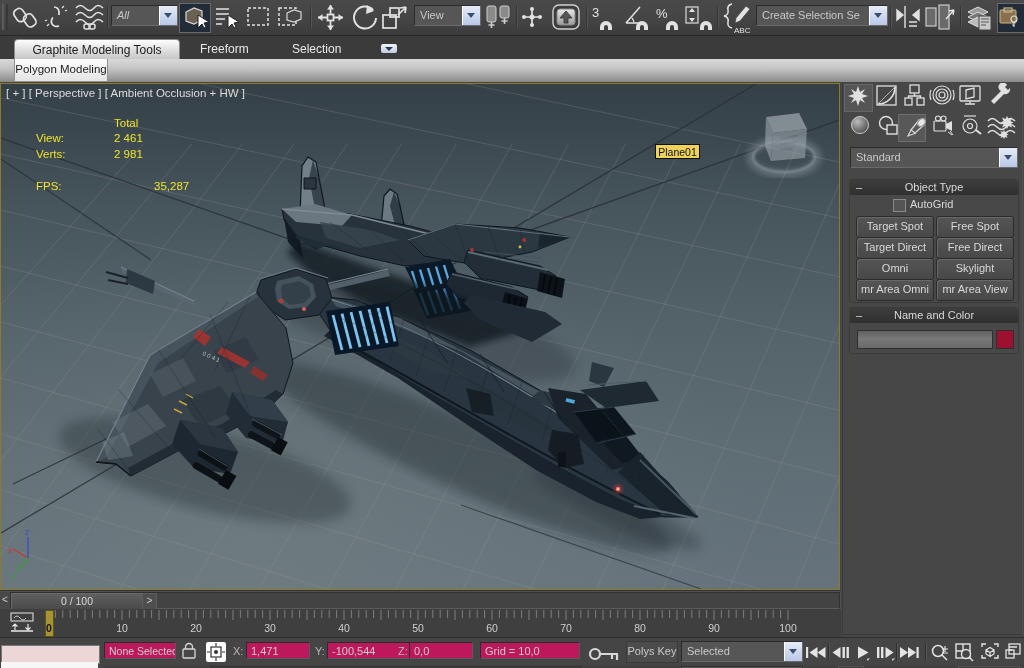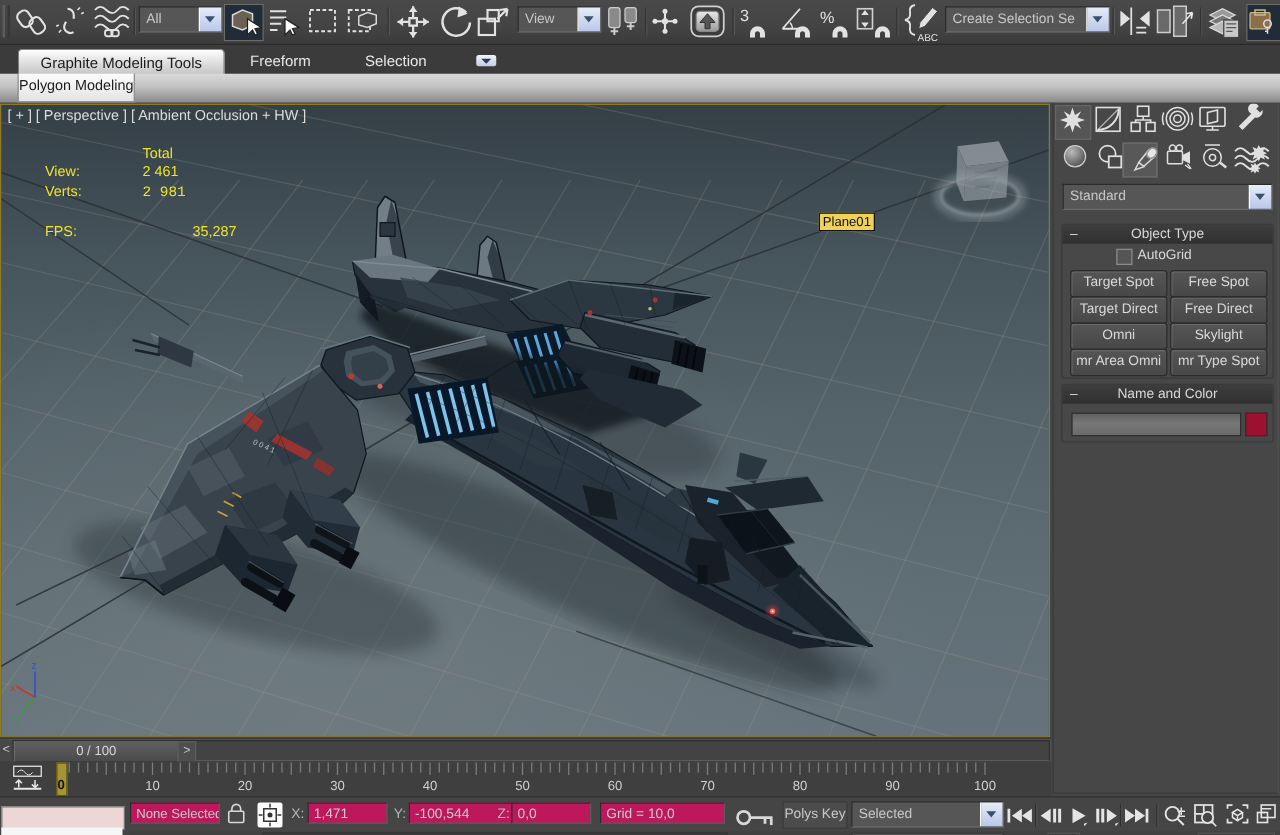--- a/index.html
+++ b/index.html
@@ -13,21 +13,21 @@
 #ribbontabs{position:absolute;left:0;top:35px;width:1024px;height:24px;background:#3b3b3b;border-top:1px solid #2a2a2a;}
 #gmt-tab{position:absolute;left:14px;top:3px;width:164px;height:21px;background:linear-gradient(180deg,#fdfdfd,#d8d8d8 60%,#c2c2c2);border-radius:4px 4px 0 0;border:1px solid #8a8a8a;border-bottom:none;color:#1a1a1a;font-size:12px;text-align:center;line-height:21px;}
 .rtab{position:absolute;top:3px;color:#e8e8e8;font-size:12px;line-height:21px;}
 #rib-min{position:absolute;left:381px;top:44px;width:16px;height:9px;background:linear-gradient(180deg,#f0f4fa,#c3cde2);border-radius:2px;}
 #rib-min:after{content:"";position:absolute;left:4px;top:3px;border-left:4px solid transparent;border-right:4px solid transparent;border-top:4px solid #2a3a55;}
 #ribbonbody{position:absolute;left:0;top:59px;width:1024px;height:23px;background:linear-gradient(180deg,#d9d9d9 0%,#c2c2c2 45%,#9e9e9e 80%,#8a8a8a 100%);}
 #polytab{position:absolute;left:14px;top:0px;width:92px;height:22px;background:linear-gradient(180deg,#fcfcfc,#e4e4e4);border:1px solid #909090;border-top:none;color:#1c1c1c;font-size:11.5px;text-align:center;line-height:21px;}
 #viewport{position:absolute;left:0px;top:83px;width:840px;height:507px;background:#4e5a62;border:1px solid #8e7b26;box-sizing:border-box;}
 #vptitle{position:absolute;left:5px;top:3px;color:#dcdcdc;font-size:11.5px;}
 .stats{position:absolute;color:#eee32a;font-size:11.5px;}
-#tooltip{position:absolute;left:654px;top:60px;width:43px;height:13px;background:#efd25c;border:1px solid #111;color:#111;font-size:10.5px;text-align:center;line-height:14px;margin-top:26px;}
+#tooltip{position:absolute;left:654px;top:60px;width:43px;height:13px;background:#efd25c;border:1px solid #111;color:#111;font-size:10.5px;text-align:center;line-height:14px;}
 #cmdpanel{position:absolute;left:841px;top:83px;width:183px;height:585px;background:#474747;}
 .ptab{position:absolute;top:1px;width:28px;height:27px;border-right:1px solid #333;}
 .ptab.on{background:#555;border:1px solid #666;}
 .crollout{position:absolute;left:8px;width:168px;border:1px solid #3a3a3a;background:#484848;border-radius:3px;}
 .rhead{height:15px;background:linear-gradient(180deg,#3d3d3d,#303030);border-radius:3px 3px 0 0;color:#d8d8d8;font-size:11px;text-align:center;line-height:15px;position:relative;}
 .rhead .minus{position:absolute;left:6px;top:0;font-size:11px;color:#d8d8d8;}
 .mxbtn{position:absolute;height:20px;background:linear-gradient(180deg,#555,#484848);border:1px solid #2c2c2c;border-radius:3px;box-shadow:inset 1px 1px 0 #686868;color:#d9d9d9;font-size:11px;text-align:center;line-height:19px;}
 #timeslider{position:absolute;left:0;top:590px;width:841px;height:19px;background:#505050;border-top:1px solid #333;}
 #trackbar{position:absolute;left:0;top:609px;width:841px;height:28px;background:#3f3f3f;border-bottom:1px solid #333;}
 #statusbar{position:absolute;left:0;top:637px;width:1024px;height:31px;background:#454545;border-top:1px solid #2e2e2e;}
@@ -148,21 +148,21 @@
         </linearGradient>
       </defs>
 </svg>
 <div class="sep" style="left:107px"></div>
 <div class="sep" style="left:310px"></div>
 <div class="sep" style="left:516px"></div>
 <div class="sep" style="left:586px"></div>
 <div class="sep" style="left:717px"></div>
 <div class="sep" style="left:890px"></div>
 <div class="sep" style="left:960px"></div>
-<div class="ddown" style="left:111px;top:5px;width:65px;">
+<div class="ddown" style="left:111px;top:5px;width:65px;font-style:italic;">
       <span class="txt">All</span>
       <span class="arr"></span>
     </div>
 <div class="tbtn on" style="left:179px;"></div>
 <div class="ddown" style="left:414px;top:5px;width:65px;">
       <span class="txt">View</span>
       <span class="arr"></span>
     </div>
 <div class="ddown" style="left:756px;top:5px;width:130px;">
       <span class="txt">Create Selection Se</span>
@@ -446,21 +446,21 @@
       </g>
     </g>
   </g>
   </svg>
 
   <div id="vptitle">[ + ] [ Perspective ] [ Ambient Occlusion + HW ]</div>
   <div class="stats" style="left:113px;top:33px;">Total</div>
   <div class="stats" style="left:35px;top:48px;">View:</div>
     <div class="stats" style="left:113px;top:48px;">2 461</div>
   <div class="stats" style="left:35px;top:64px;">Verts:</div>
-    <div class="stats" style="left:113px;top:64px;font-family:Liberation Mono, monospace;">2 981</div>
+    <div class="stats" style="left:113px;top:64px;">2 981</div>
   <div class="stats" style="left:35px;top:96px;">FPS:</div>
     <div class="stats" style="left:113px;top:96px;margin-left:40px;">35,287</div>
   <div id="tooltip">Plane01</div>
 </div>
 <div id="cmdpanel">
 <div class="ptab on" style="left:3px;width:27px;height:26px;"></div>
 <svg width="183" height="300" style="position:absolute;left:0;top:0" fill="none" stroke="#e0e0e0" stroke-width="1.4">
  <g transform="translate(8,3)">
         <path d="M9,0 l2,6 5,-3 -3,5 6,2 -6,2 3,5 -5,-3 -2,6 -2,-6 -5,3 3,-5 -6,-2 6,-2 -3,-5 5,3 z" fill="#e0e0e0" stroke="none"></path>
       </g>
@@ -542,21 +542,21 @@
  <div class="rhead"><span class="minus">–</span>Object Type</div>
  <div style="position:absolute;left:43px;top:19px;width:11px;height:11px;background:#555;border:1px solid #8a8a8a;"></div>
  <div style="position:absolute;left:60px;top:18px;color:#d8d8d8;font-size:11px;">AutoGrid</div>
  <div class="mxbtn" style="left:6px;top:36px;width:76px;">Target Spot</div>
  <div class="mxbtn" style="left:86px;top:36px;width:76px;">Free Spot</div>
  <div class="mxbtn" style="left:6px;top:57px;width:76px;">Target Direct</div>
  <div class="mxbtn" style="left:86px;top:57px;width:76px;">Free Direct</div>
  <div class="mxbtn" style="left:6px;top:78px;width:76px;">Omni</div>
  <div class="mxbtn" style="left:86px;top:78px;width:76px;">Skylight</div>
  <div class="mxbtn" style="left:6px;top:99px;width:76px;">mr Area Omni</div>
- <div class="mxbtn" style="left:86px;top:99px;width:76px;">mr Type Spot</div>
+ <div class="mxbtn" style="left:86px;top:99px;width:76px;">mr Area View</div>
 </div>
 <div class="crollout" style="top:224px;height:45px;">
  <div class="rhead"><span class="minus">–</span>Name and Color</div>
  <div style="position:absolute;left:7px;top:22px;width:134px;height:17px;background:linear-gradient(180deg,#606060,#787878 45%,#6a6a6a);border:1px solid #2f2f2f;"></div>
  <div style="position:absolute;left:146px;top:22px;width:16px;height:17px;background:#9c1030;border:1px solid #2f2f2f;"></div>
 </div>
 <div style="position:absolute;left:1px;top:0px;width:1px;height:552px;background:#3a3a3a;"></div>
 <div style="position:absolute;left:1px;top:551px;width:180px;height:1px;background:#3a3a3a;"></div>
 <div style="position:absolute;left:181px;top:0px;width:1px;height:552px;background:#515151;"></div>
 </div>

